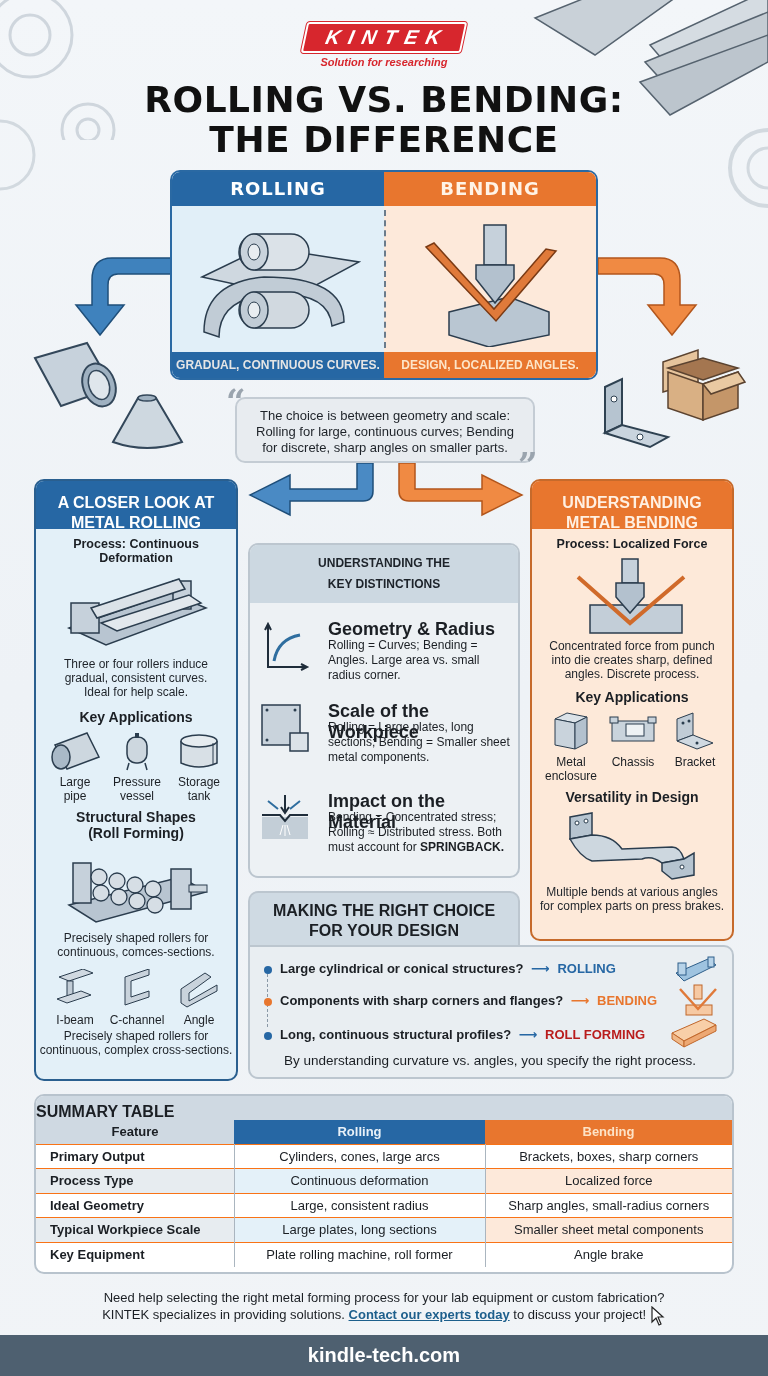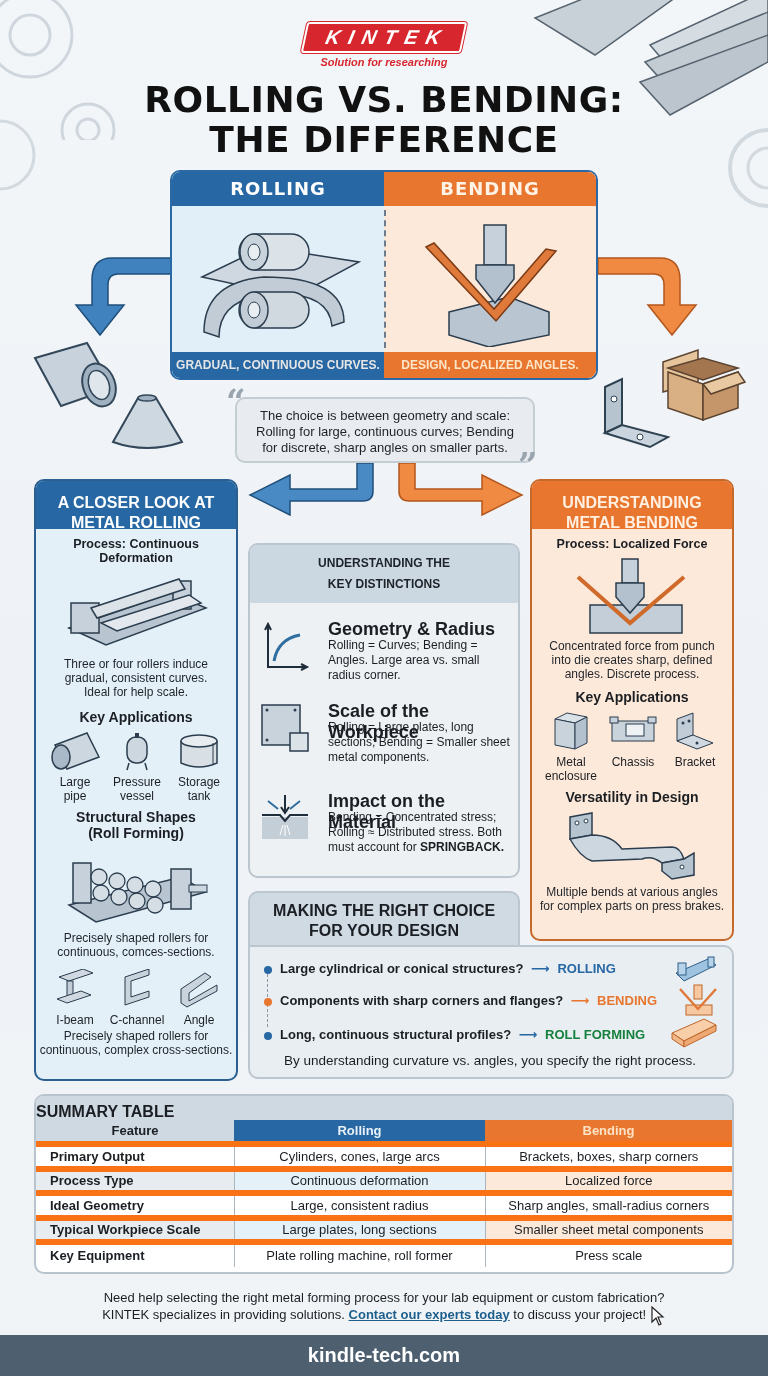--- a/index.html
+++ b/index.html
@@ -77,21 +77,21 @@
   .choice-row .res { font-weight: 700; }
   .choice-vline { position: absolute; left: 17px; top: 22px; height: 58px; border-left: 1.5px dashed #8a98a6; }
   .choice-ico { position: absolute; right: 14px; }
   .choice-foot { position: absolute; left: 34px; top: 106px; font-size: 13.5px; }
 
   
   .summary { left: 34px; top: 1094px; width: 700px; height: 180px; border: 2px solid #b8c3cd; border-radius: 10px; overflow: hidden; background: #fff; }
   .summary-title { height: 24px; line-height: 32px; text-align: left; background: #cfd9e2; font-weight: 700; font-size: 16px; }
   table.sum { width: 100%; border-collapse: collapse; font-size: 13px; }
   table.sum th { height: 24px; font-weight: 700; font-size: 13px; }
-  table.sum td { height: 24.5px; border-top: 6px solid #f97316; }
+  table.sum td { height: 24.5px; border-top: 1px solid #f97316; }
   table.sum th.f { background: #cfd9e2; width: 198px; }
   table.sum th.r { background: #2667a4; color: #e8f1f8; width: 251px; }
   table.sum th.b { background: #e8762e; color: #fde3c6; }
   table.sum td.f { font-weight: 700; padding-left: 14px; text-align: left; border-right: 1px solid #aab5bf; }
   table.sum td.r { text-align: center; border-right: 1px solid #aab5bf; }
   table.sum td.b { text-align: center; }
   table.sum tr.alt td.f { background: #e7ecf0; }
   table.sum tr.alt td.r { background: #e4f1f9; }
   table.sum tr.alt td.b { background: #fde9da; }
 
@@ -422,21 +422,21 @@
     <span class="res" style="color:#2667a4">ROLLING</span>
   </div>
   <div class="choice-row" style="top:46px">
     <span class="dot" style="background:#e8762e"></span><span>Components with sharp corners and flanges?</span>
     <span class="arrow" style="color:#e8762e">⟶</span>
     <span class="res" style="color:#e8762e">BENDING</span>
   </div>
   <div class="choice-row" style="top:80px">
     <span class="dot" style="background:#2667a4"></span><span>Long, continuous structural profiles?</span>
     <span class="arrow" style="color:#2667a4">⟶</span>
-    <span class="res" style="color:#15803d">ROLL FORMING</span>
+    <span class="res" style="color:#b91c1c">ROLL FORMING</span>
   </div>
   <svg class="choice-ico" style="top:8px" width="44" height="28" viewBox="0 0 44 28">
       <polygon points="2,18 34,4 42,10 10,26" fill="#9ec3e0" stroke="#2f5f8a"></polygon>
       <rect x="4" y="8" width="8" height="12" fill="#b7d3e9" stroke="#2f5f8a"></rect>
       <rect x="34" y="2" width="6" height="10" fill="#b7d3e9" stroke="#2f5f8a"></rect>
     </svg>
   <svg class="choice-ico" style="top:36px" width="40" height="34" viewBox="0 0 40 34">
       <rect x="8" y="22" width="26" height="10" fill="#f6c9a3" stroke="#c0662a"></rect>
       <polyline points="2,6 20,26 38,6" fill="none" stroke="#e07a3a" stroke-width="2.5"></polyline>
       <rect x="16" y="2" width="8" height="14" fill="#f6c9a3" stroke="#c0662a"></rect>
@@ -474,21 +474,21 @@
       <td class="b">Sharp angles, small-radius corners</td>
     </tr>
     <tr class="alt">
       <td class="f">Typical Workpiece Scale</td>
       <td class="r">Large plates, long sections</td>
       <td class="b">Smaller sheet metal components</td>
     </tr>
     <tr>
       <td class="f">Key Equipment</td>
       <td class="r">Plate rolling machine, roll former</td>
-      <td class="b">Press scale</td>
+      <td class="b">Angle brake</td>
     </tr>
   </tbody>
     </table>
 </div>
 
 <div class="abs cta">
   <div>Need help selecting the right metal forming process for your lab equipment or custom fabrication?</div>
   <div>
     <span>KINTEK specializes in providing solutions.</span>
     <a>Contact our experts today</a>

